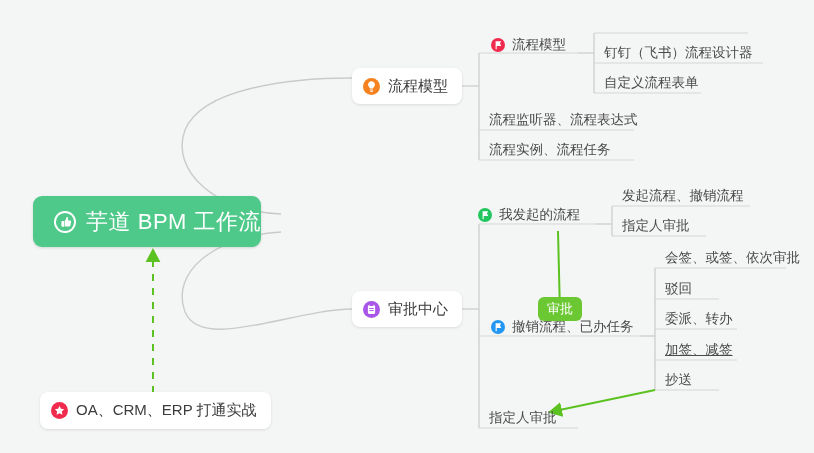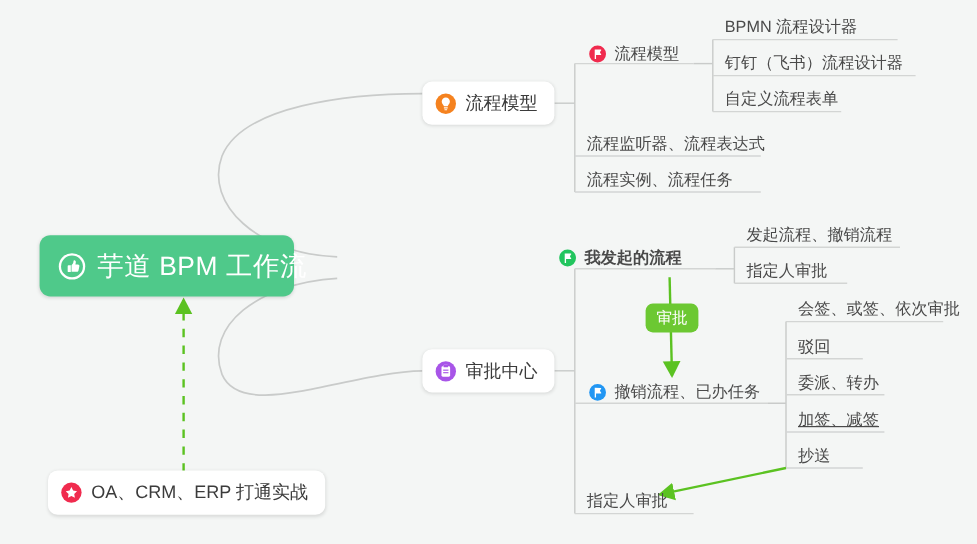--- a/index.html
+++ b/index.html
@@ -10,27 +10,28 @@
     overflow:hidden;
     position:relative;
   }
   #canvas{position:absolute;inset:0;width:814px;height:453px;}
   svg.edges{position:absolute;left:0;top:0;width:814px;height:453px;pointer-events:none;}
 
   
   .root-node{
     position:absolute;
     left:33px;top:196px;
-    width:212px;height:51px;
+    width:228px;height:51px;
     background:#4fc98a;
     border-radius:9px;
     display:flex;align-items:center;
     padding-left:16px;
     box-sizing:border-box;
     box-shadow:0 1px 3px rgba(0,0,0,0.13);
+    justify-content:flex-end;
   }
   .root-label{
     color:#ffffff;font-size:22px;letter-spacing:.5px;
     margin-left:10px;white-space:nowrap;
   }
 
   
   .pill{
     position:absolute;
     background:#ffffff;
@@ -69,20 +70,21 @@
   
   .tag{
     position:absolute;
     background:#6cc832;
     color:#ffffff;
     font-size:13px;
     border-radius:6px;
     padding:5px 9px;
     white-space:nowrap;
     line-height:1.1;
+    margin-top:44px;
   }
 </style>
 </head>
 <body>
 
 <div id="canvas">
 
   <svg class="edges" viewBox="0 0 814 453">
 
     <path d="M281 214 C 215 212, 170 170, 185 130 C 202 88, 290 78, 352 78" fill="none" stroke="#c9cbca" stroke-width="1.4"></path>
@@ -162,23 +164,20 @@
   <div class="uline hasicon" style="left:489px;top:33px;">
     <span class="ico ico-sm" style="background:#f02b4e;">
       <svg width="14" height="14" viewBox="0 0 14 14">
         <path d="M4.6 3.2 v8.0 h1.1 V7.9 h4.0 a0.35 0.35 0 0 0 0.3 -0.55 L8.9 5.6 l1.1 -1.75
                  a0.35 0.35 0 0 0 -0.3 -0.55 z" fill="#ffffff"></path>
       </svg>
     </span>
     <span class="uline-label">流程模型</span>
   </div>
 
-  <div class="uline" style="left:600px;top:11px;">
-    <span>BPMN 流程设计器</span>
-  </div>
   <div class="uline" style="left:600px;top:41px;">
     <span>钉钉（飞书）流程设计器</span>
   </div>
   <div class="uline" style="left:600px;top:71px;">
     <span>自定义流程表单</span>
   </div>
 
   <div class="uline" style="left:485px;top:108px;">
     <span>流程监听器、流程表达式</span>
   </div>
@@ -192,21 +191,21 @@
         <rect x="4.9" y="4.3" width="7.2" height="8.6" rx="1.1" fill="#ffffff"></rect>
         <rect x="6.6" y="3.0" width="3.8" height="2.1" rx="0.7" fill="#ffffff"></rect>
         <rect x="6.6" y="3.0" width="3.8" height="2.1" rx="0.7" fill="#a855e8"></rect>
         <rect x="6.3" y="7.0" width="4.4" height="0.95" fill="#a855e8"></rect>
         <rect x="6.3" y="9.1" width="4.4" height="0.95" fill="#a855e8"></rect>
       </svg>
     </span>
     <span class="pill-label">审批中心</span>
   </div>
 
-  <div class="uline hasicon" style="left:464px;top:203px;font-weight:bold;">
+  <div class="uline hasicon" style="left:476px;top:203px;">
     <span class="ico ico-sm" style="background:#22c55e;">
       <svg width="14" height="14" viewBox="0 0 14 14">
         <path d="M4.6 3.2 v8.0 h1.1 V7.9 h4.0 a0.35 0.35 0 0 0 0.3 -0.55 L8.9 5.6 l1.1 -1.75
                  a0.35 0.35 0 0 0 -0.3 -0.55 z" fill="#ffffff"></path>
       </svg>
     </span>
     <span class="uline-label">我发起的流程</span>
   </div>
   <div class="uline" style="left:618px;top:184px;">
     <span>发起流程、撤销流程</span>

